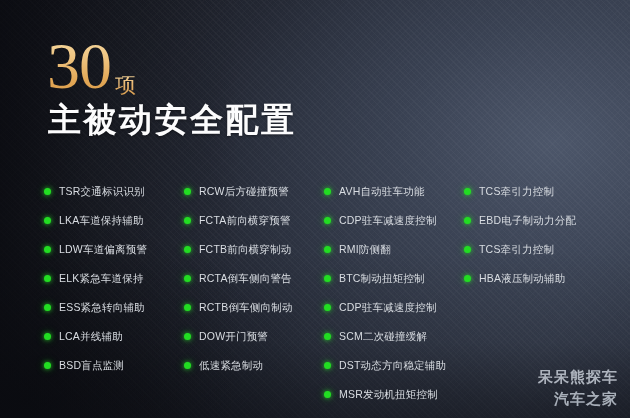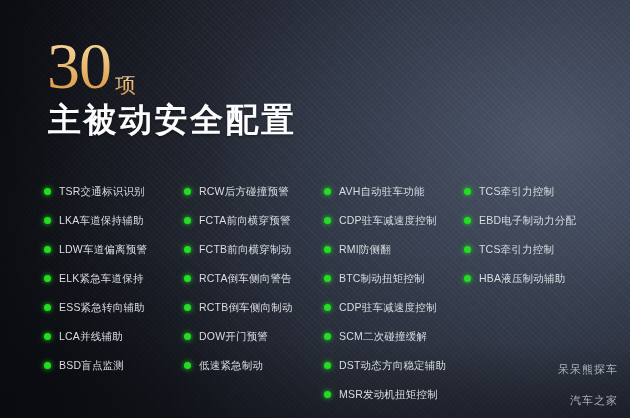--- a/index.html
+++ b/index.html
@@ -133,25 +133,24 @@
 
   
   #watermark {
     position: absolute;
     right: 12px;
     bottom: 9px;
     text-align: right;
     line-height: 1.42;
   }
   #watermark div {
-    font-size: 11px;
-    font-weight: 400;
+    font-size: 15px;
+    font-weight: 700;
     color: #AEB4BE;
     letter-spacing: 1px;
-    margin-top: 16px;
   }
   #watermark .wm2 { color: #A7AEB8; }
 </style>
 </head>
 <body>
 
 <div id="poster">
 
   <div id="texture"></div>
   <div id="vignette"></div>

